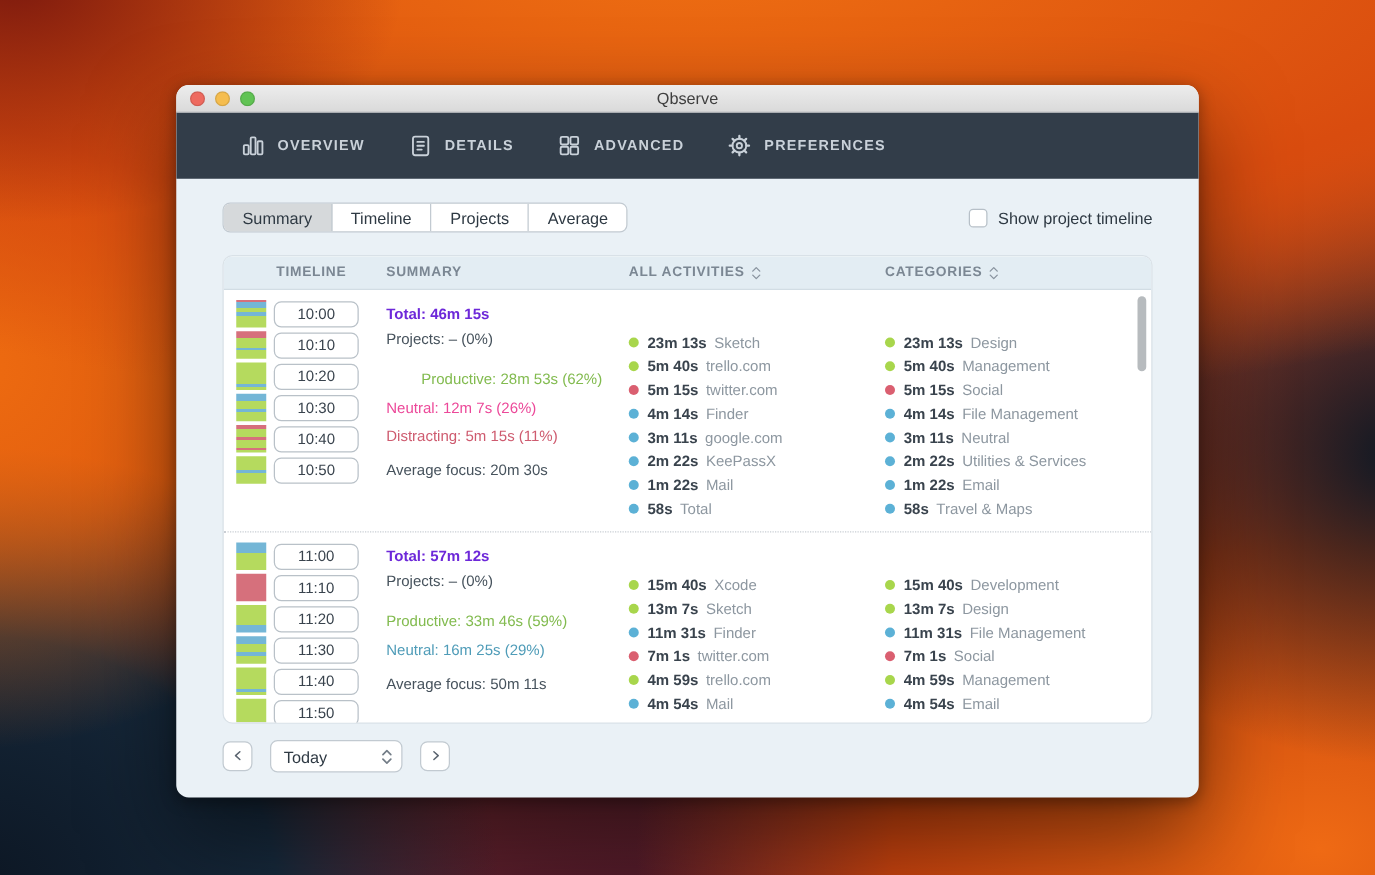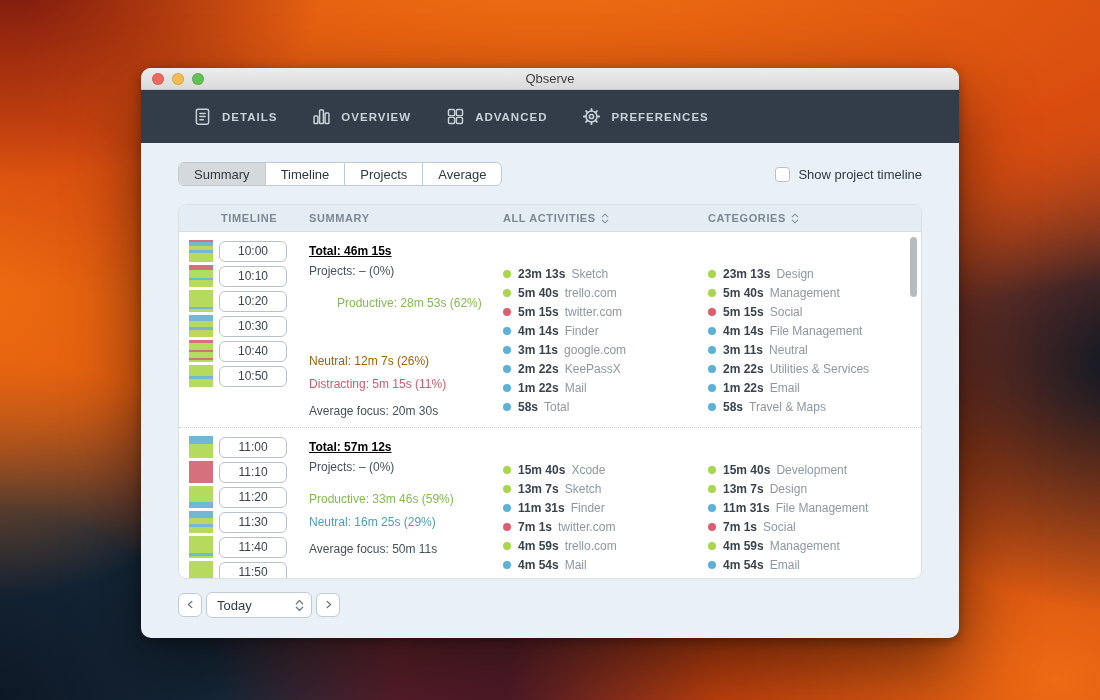--- a/index.html
+++ b/index.html
@@ -63,37 +63,37 @@
     padding:8px 0 9px; border-bottom:1px dotted #c9ced4; }
   .group:last-child { border-bottom:none; }
   .slots { padding-left:10px; }
   .slot { display:flex; align-items:center; height:22px; margin-bottom:3px; }
   .swatch { width:24px; height:22px; flex:none; }
   .time-btn { margin-left:6px; width:68px; height:21px; border:1px solid #b9c1c8; border-radius:6px;
     background:#fff; font-size:12px; color:#39434d; font-family:inherit;
     display:flex; align-items:center; justify-content:center; padding:0; }
 
   .summary { font-size:12px; color:#46525c; padding-top:4px; }
-  .sum-total { font-weight:700; color:#000000; margin-bottom:6px;text-decoration:underline; }
+  .sum-total { font-weight:700; color:#6d28d9; margin-bottom:6px; }
   .sum-projects { margin-bottom:14px; }
   .sum-productive, .sum-neutral, .sum-distracting { line-height:23px; }
   .sum-focus { margin-top:8px; }
 
   .alist { padding-top:2px;margin-top:22px; }
   .item { display:flex; align-items:center; height:19px; font-size:12px; white-space:nowrap; }
   .dot { width:8px; height:8px; border-radius:50%; margin-right:7px; flex:none; }
   .dot.ghost { visibility:hidden; }
   .dur { font-weight:700; color:#39434d; margin-right:6px; }
   .dur.dash { font-weight:400; color:#8d97a0; }
   .name { color:#8d97a0; }
 
   .scroll-thumb { position:absolute; right:4px; top:32px; width:7px; height:60px;
     border-radius:4px; background:#b7bbbe; }
 
-  .footer { display:flex; align-items:center; margin-top:13px; gap:4px; }
+  .footer { display:flex; align-items:center; margin-top:13px; gap:14px; }
   .nav-btn { width:24px; height:24px; border:1px solid #c2cad1; background:#fff; border-radius:6px;
     display:flex; align-items:center; justify-content:center; padding:0; }
   .nav-btn svg { width:11px; height:11px; stroke:#5b6570; stroke-width:1.8; }
   .period { height:26px; min-width:106px; border:1px solid #c2cad1; background:#fff; border-radius:6px;
     display:flex; align-items:center; justify-content:space-between; gap:18px;
     padding:0 7px 0 10px; font-size:13px; color:#2e3943; }
   .stepper svg { width:9px; height:15px; stroke:#737d87; stroke-width:1.5; display:block; }
 </style>
 </head>
 <body>
@@ -107,35 +107,35 @@
         <span class="light" id="light-min" style="background: rgb(245, 189, 79);"></span>
         <span class="light" id="light-zoom" style="background: rgb(97, 195, 84);"></span>
       </div>
       <div class="title">Qbserve</div>
     </div>
 
     <div class="tabbar" id="tabbar">
         <div class="tab">
           <span class="tab-icon">
             <svg viewBox="0 0 24 24">
-              <rect x="5" y="3.8" width="14" height="17" rx="2"></rect>
-              <path d="M9 8.6h6M9 12.1h6M9 15.6h4"></path>
-            </svg>
-          </span>
-          <span class="tab-label">DETAILS</span>
-        </div>
-        <div class="tab">
-          <span class="tab-icon">
-            <svg viewBox="0 0 24 24">
               <rect x="3.5" y="11.5" width="4.4" height="8.5" rx="1"></rect>
               <rect x="9.8" y="4.5" width="4.4" height="15.5" rx="1"></rect>
               <rect x="16.1" y="8" width="4.4" height="12" rx="1"></rect>
             </svg>
           </span>
           <span class="tab-label">OVERVIEW</span>
+        </div>
+        <div class="tab">
+          <span class="tab-icon">
+            <svg viewBox="0 0 24 24">
+              <rect x="5" y="3.8" width="14" height="17" rx="2"></rect>
+              <path d="M9 8.6h6M9 12.1h6M9 15.6h4"></path>
+            </svg>
+          </span>
+          <span class="tab-label">DETAILS</span>
         </div>
         <div class="tab">
           <span class="tab-icon">
             <svg viewBox="0 0 24 24">
               <rect x="4" y="4" width="7" height="7" rx="1.3"></rect>
               <rect x="13" y="4" width="7" height="7" rx="1.3"></rect>
               <rect x="4" y="13" width="7" height="7" rx="1.3"></rect>
               <rect x="13" y="13" width="7" height="7" rx="1.3"></rect>
             </svg>
           </span>
@@ -219,21 +219,21 @@
                 </div>
                 <div class="slot">
                   <span class="swatch" style="background: linear-gradient(rgb(181, 218, 94) 0%, rgb(181, 218, 94) 50%, rgb(116, 182, 214) 50%, rgb(116, 182, 214) 62%, rgb(181, 218, 94) 62%, rgb(181, 218, 94) 100%);"></span>
                   <button class="time-btn">10:50</button>
                 </div>
               </div>
               <div class="summary">
                 <div class="sum-total">Total: 46m 15s</div>
                 <div class="sum-projects">Projects: – (0%)</div>
                 <div class="sum-productive" style="color: rgb(130, 187, 79); margin-left: 28px;">Productive: 28m 53s (62%)</div>
-                <div class="sum-neutral" style="color: #a16207; margin-top: 35px;">Neutral: 12m 7s (26%)</div>
+                <div class="sum-neutral" style="color: #ec4899;">Neutral: 12m 7s (26%)</div>
                 <div class="sum-distracting" style="color: rgb(206, 91, 111);">Distracting: 5m 15s (11%)</div>
                 <div class="sum-focus">Average focus: 20m 30s</div>
               </div>
               <div class="alist">
                 <div class="item">
                   <span class="dot" style="background: rgb(168, 214, 76);"></span>
                   <span class="dur">23m 13s</span>
                   <span class="name">Sketch</span>
                 </div>
                 <div class="item">

